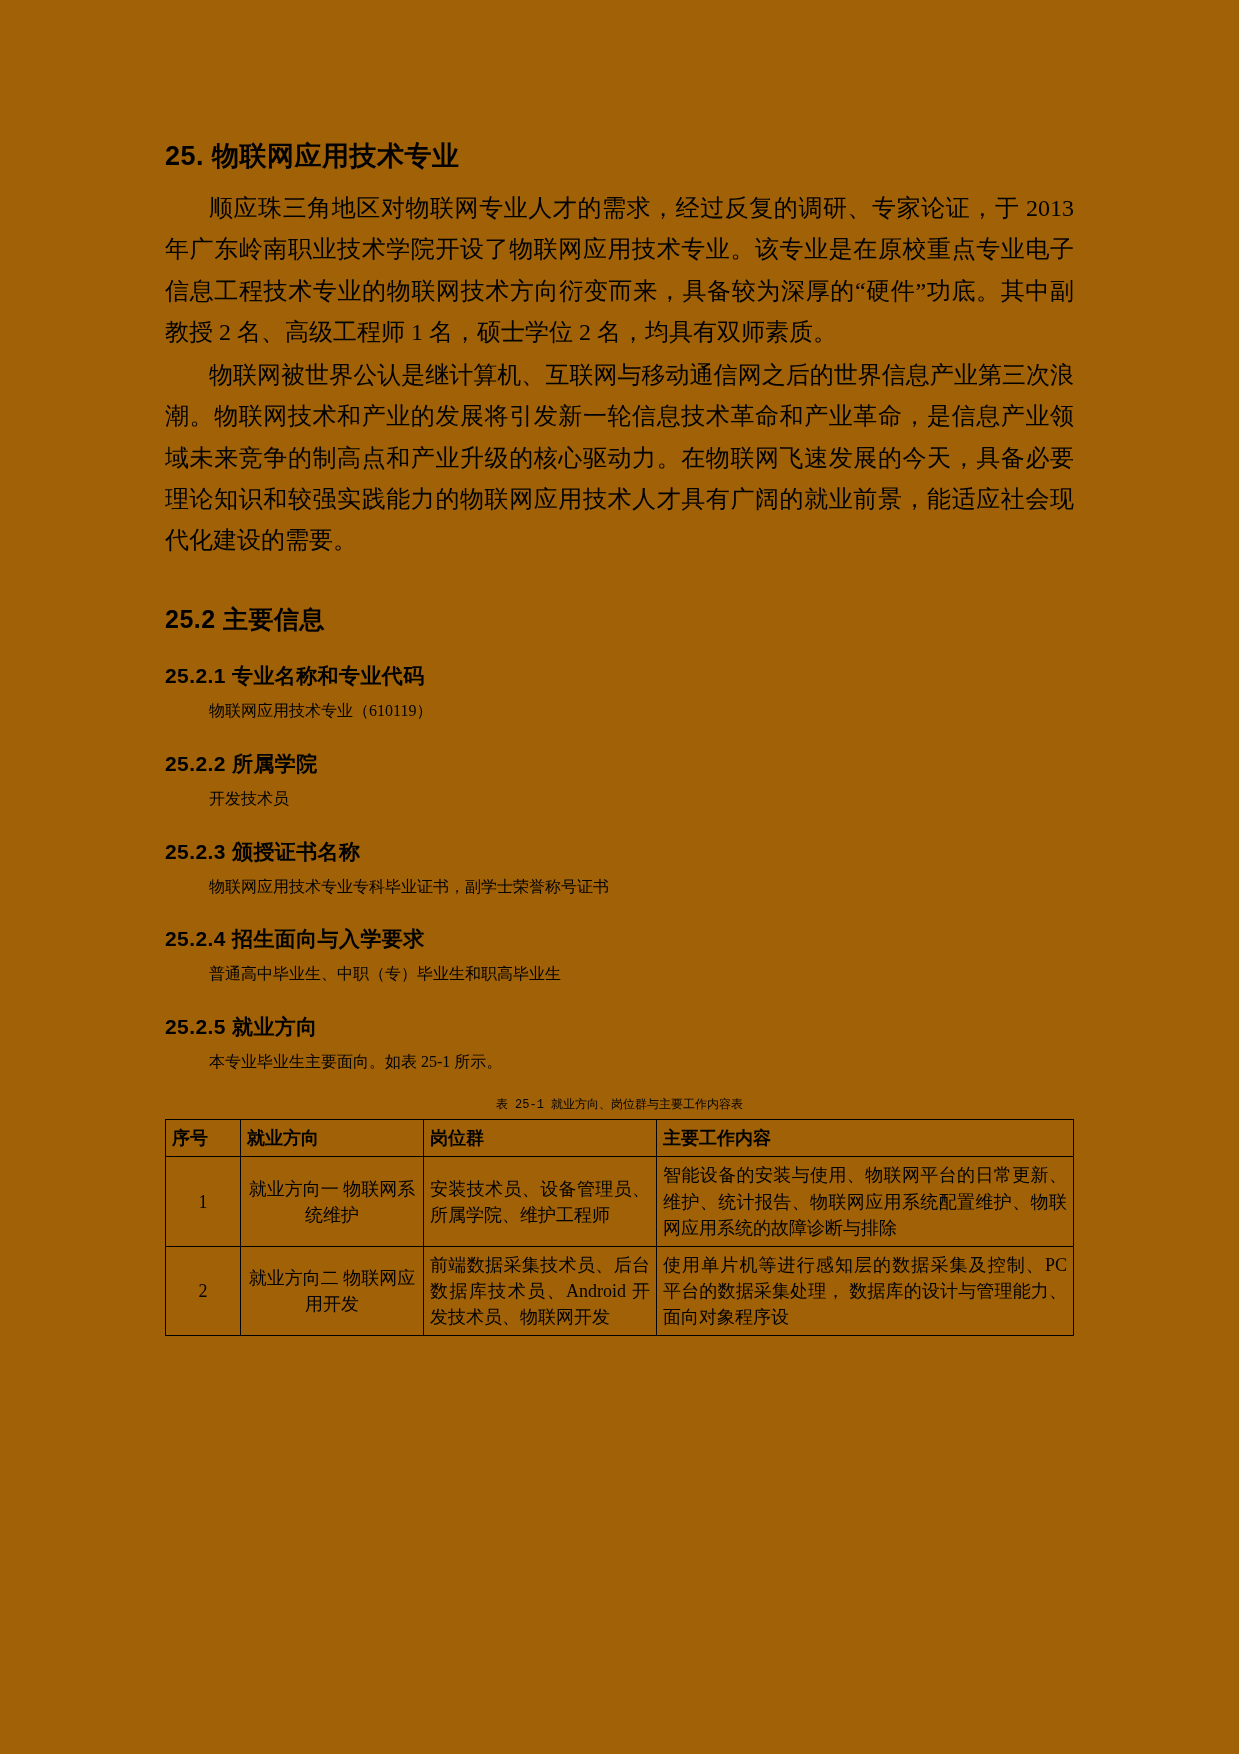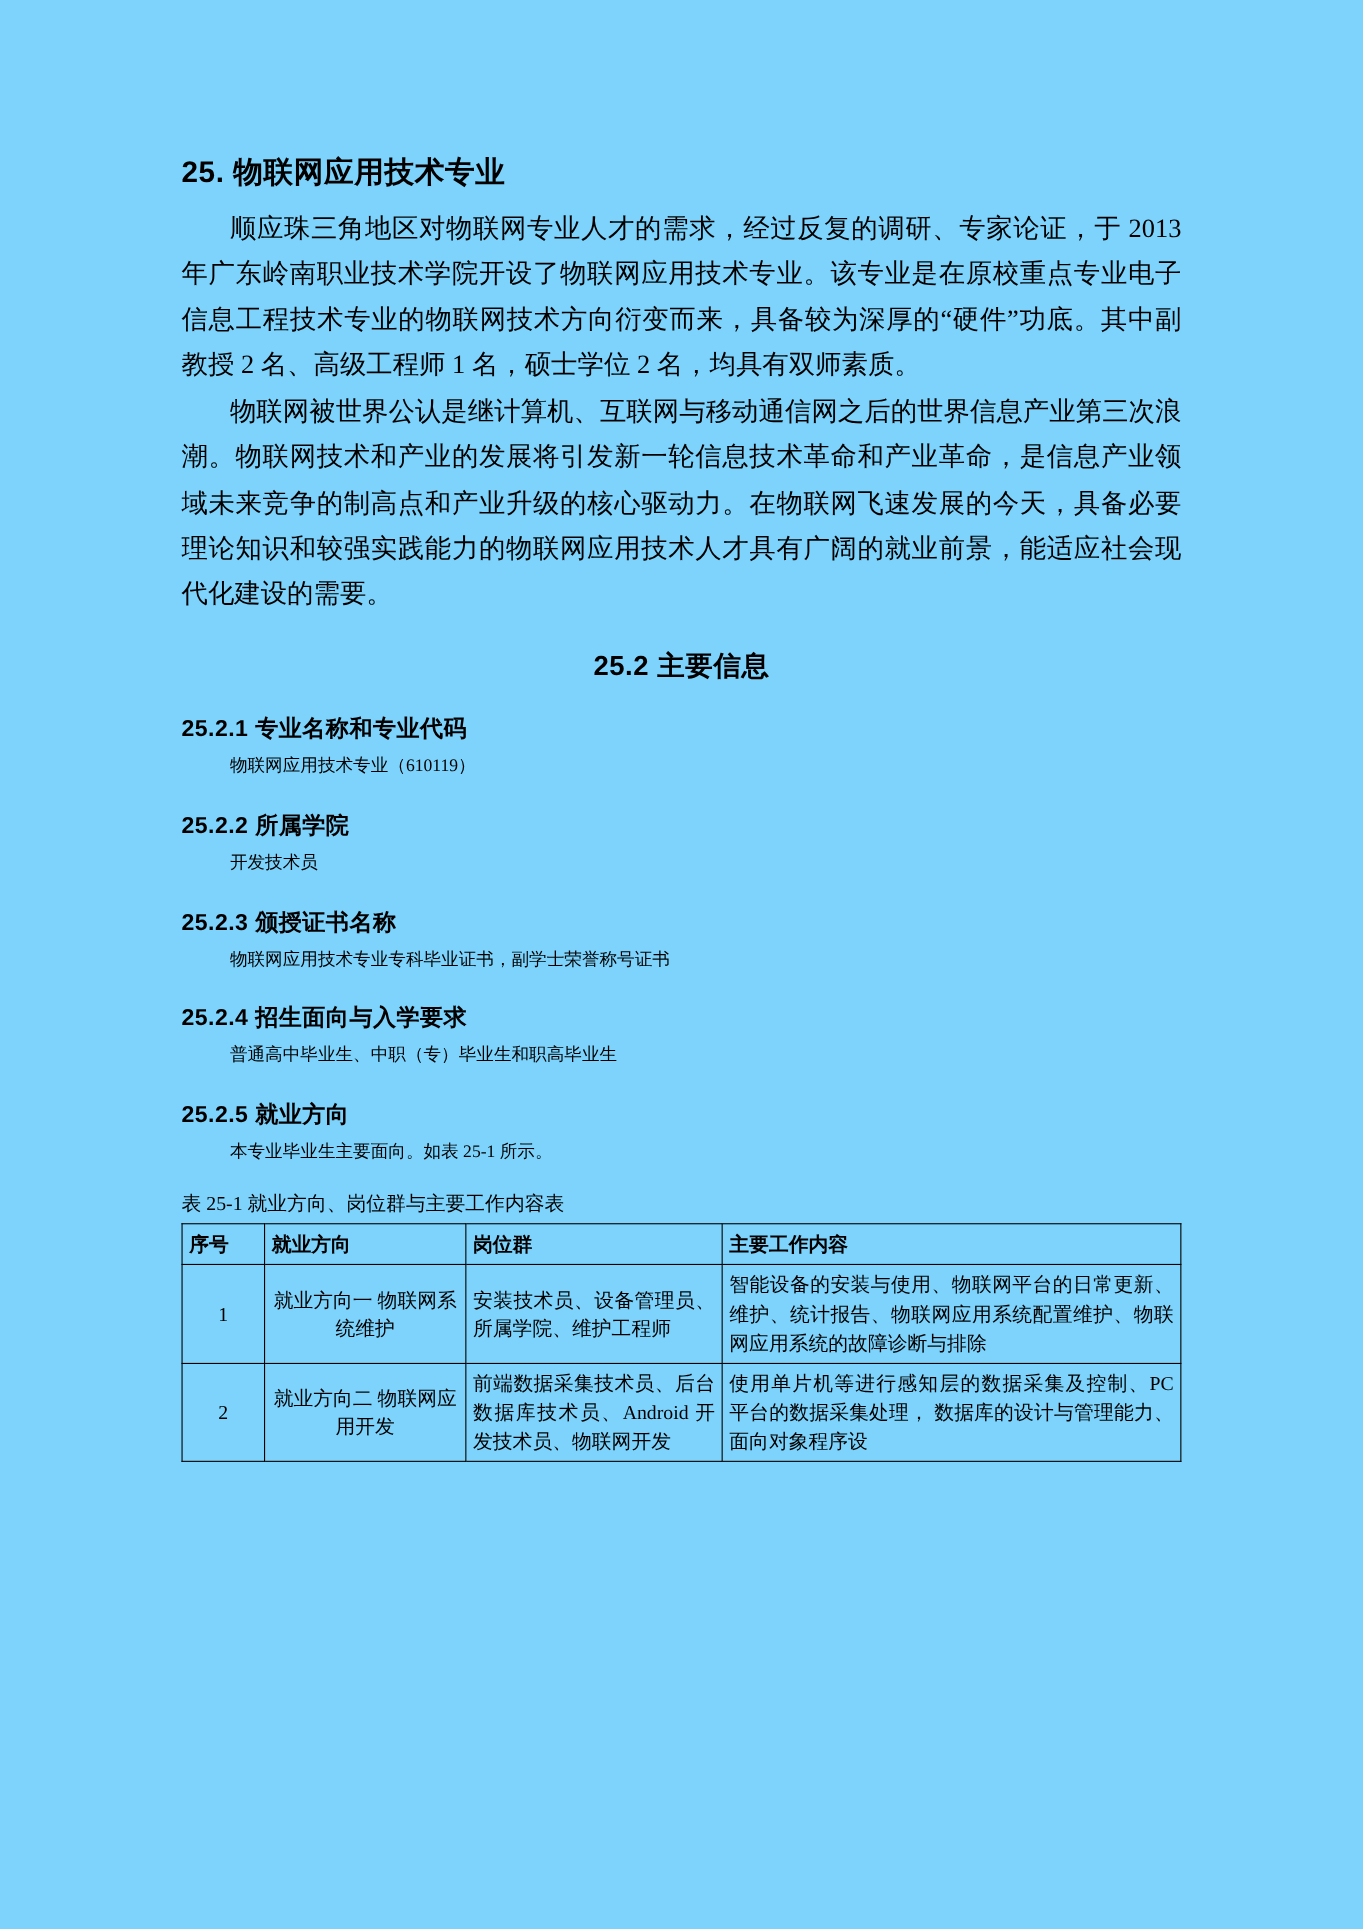--- a/index.html
+++ b/index.html
@@ -3,21 +3,21 @@
 <meta charset="utf-8">
 <style>
   html, body {
     margin: 0;
     padding: 0;
     background: #ffffff;
   }
   .page {
     width: 1239px;
     height: 1754px;
-    background: #7dd3fc;
+    background: #a16207;
     position: relative;
     box-sizing: border-box;
     padding: 120px 165px 0 165px;
     font-family: "Liberation Serif", "DejaVu Serif", serif;
     color: #000000;
     overflow: hidden;
   }
   .h1 {
     font-family: "Liberation Sans", "DejaVu Sans", sans-serif;
     font-size: 27px;
@@ -32,39 +32,40 @@
     letter-spacing: 0.5px;
     margin: 14px 0 10px 0;
   }
   .h3 {
     font-family: "Liberation Sans", "DejaVu Sans", sans-serif;
     font-size: 21px;
     font-weight: bold;
     letter-spacing: 0.4px;
     margin: 26px 0 8px 0;
   }
-  .h2.spaced { margin-top: 28px; text-align: center; }
+  .h2.spaced { margin-top: 42px; }
   p.body {
     font-size: 24px;
     line-height: 1.72;
     text-align: justify;
     text-justify: inter-ideograph;
     margin: 0 0 2px 0;
     text-indent: 44px;
   }
   p.sub {
     font-size: 16px;
     line-height: 1.6;
     margin: 0 0 6px 0;
     text-indent: 44px;
   }
   .table-caption {
-    font-size: 18px;
+    text-align: center;
+    font-size: 12px;
     margin: 22px 0 6px 0;
-    font-family: Liberation Serif, serif;
+    font-family: Liberation Mono, monospace;
   }
   table.tbl {
     border-collapse: collapse;
     width: 100%;
     table-layout: fixed;
   }
   table.tbl th, table.tbl td {
     border: 1px solid #000;
     padding: 5px 6px;
     font-size: 18px;

